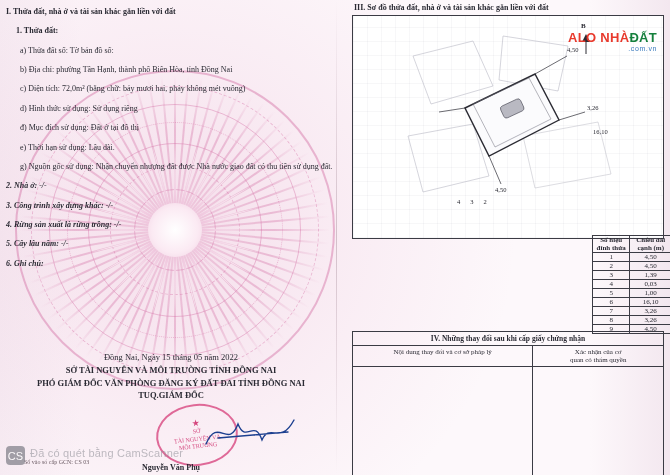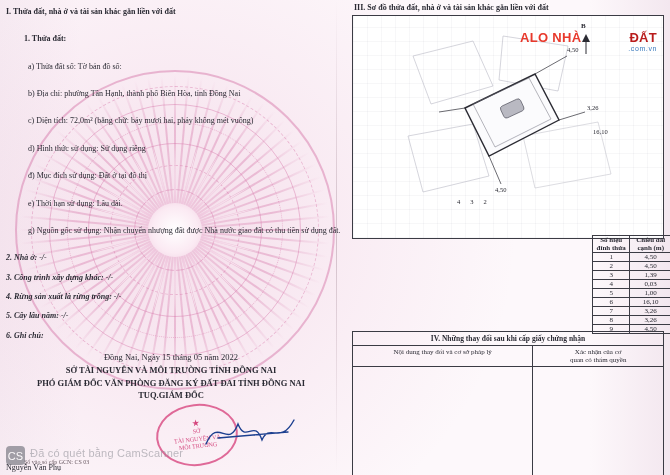--- a/index.html
+++ b/index.html
@@ -59,43 +59,43 @@
     background:linear-gradient(180deg,rgba(140,110,125,0.0),rgba(140,110,125,0.35),rgba(140,110,125,0.0));
   }
 
   
   .left{
     position:absolute;left:6px;top:6px;width:330px;height:463px;
     font-size:8px;line-height:1.42;
   }
   .left .sec-title{font-weight:bold;margin:0 0 1px 0;}
   .left .it{font-weight:bold;font-style:italic;margin-top:2px;}
-  .left .ln{margin:16px;padding-left:6px;white-space:nowrap;}
+  .left .ln{margin:8px;padding-left:6px;white-space:nowrap;}
   .left .ln.ind{padding-left:14px;}
   .left .blk{margin-top:3px;}
   .sign{
     position:absolute;left:0;right:0;top:345px;text-align:center;font-size:8.5px;line-height:1.5;
   }
   .sign .b{font-weight:bold;}
   .stamp{
     position:absolute;left:150px;top:398px;width:78px;height:58px;
     border:2px solid rgba(214,60,120,0.75);border-radius:50%;
     color:rgba(206,40,105,0.85);
     font-size:6px;text-align:center;line-height:1.25;
     display:flex;flex-direction:column;align-items:center;justify-content:center;
     transform:rotate(-6deg);
   }
   .stamp-star{font-size:9px;line-height:1;}
   .sigline{
     position:absolute;left:196px;top:404px;width:110px;height:44px;
     pointer-events:none;
   }
   .signer{
-    position:absolute;left:0;right:0;top:456px;
-    font-size:8px;font-weight:normal;
+    position:absolute;left:0;right:0;top:456px;text-align:center;
+    font-size:8px;font-weight:bold;
   }
   .codeline{
     position:absolute;left:18px;top:452px;font-size:6px;color:#6a5a63;
   }
 
   
   .right{
     position:absolute;left:352px;top:3px;width:312px;height:463px;
     font-size:8px;
   }
@@ -109,21 +109,21 @@
     position:absolute;inset:0;
     background:
       repeating-linear-gradient(90deg, rgba(120,120,140,0.06) 0 1px, rgba(0,0,0,0) 1px 14px),
       repeating-linear-gradient(0deg, rgba(120,120,140,0.06) 0 1px, rgba(0,0,0,0) 1px 14px);
   }
   .logo{
     position:absolute;right:6px;top:14px;text-align:right;
     font-family:"Liberation Sans", sans-serif;
   }
   .logo .l1{font-size:13px;font-weight:bold;color:#e8392c;letter-spacing:.3px;}
-  .logo .l1 .g{color:#b91c1c;margin-left:48px;}
+  .logo .l1 .g{color:#15803d;}
   .logo .l2{font-size:7px;color:#3a7abd;letter-spacing:.6px;}
 
   table.tbl{border-collapse:collapse;width:100%;font-size:7px;}
   table.tbl th,table.tbl td{border:1px solid #3b3b44;padding:0 2px;text-align:center;}
   .rightblock{position:absolute;left:0;top:232px;width:312px;}
   .sizes-box{position:absolute;left:240px;top:0;width:80px;}
   .sec4{
     position:absolute;left:0;top:96px;width:312px;
   }
   .sec4 .cap{

